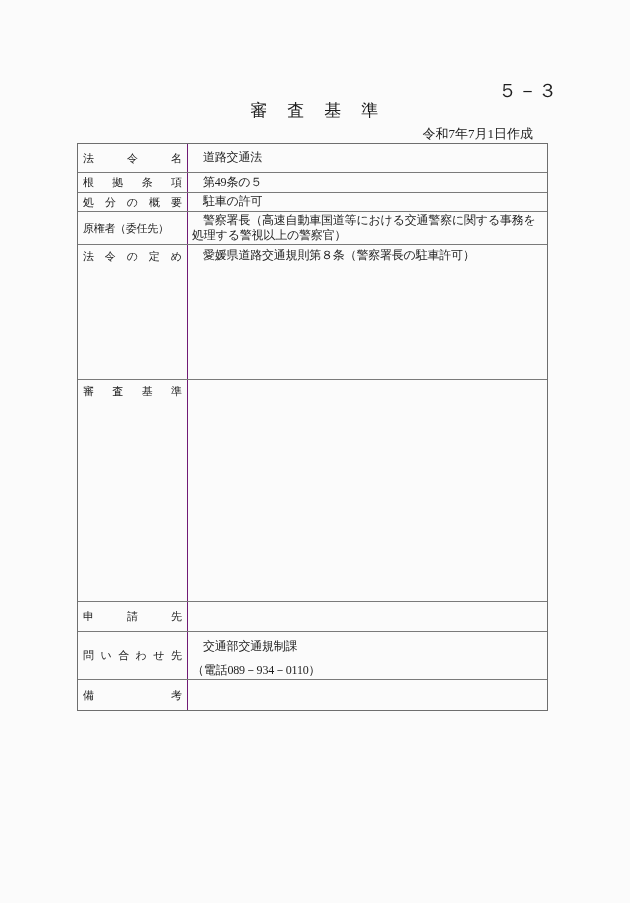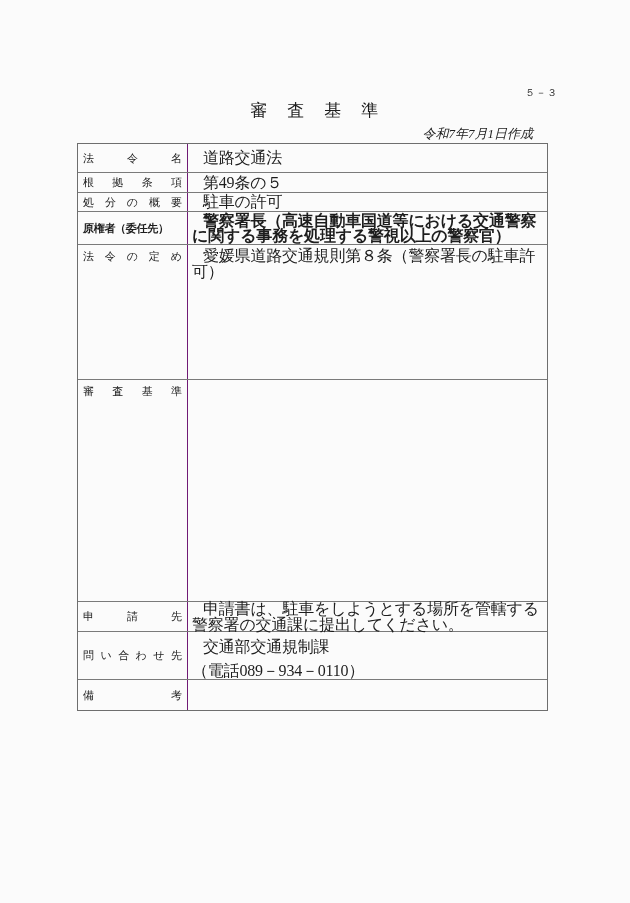--- a/index.html
+++ b/index.html
@@ -11,42 +11,41 @@
   }
   .page{
     position:relative;
     width:630px;
     height:903px;
     background:#fbfbfb;
     overflow:hidden;
   }
   .doc-number{
     position:absolute;
-    top:86px;
+    top:78px;
     right:72px;
-    font-size:10px;
+    font-size:19px;
     letter-spacing:1px;
   }
   .title{
     position:absolute;
     top:99px;
     left:0;
     width:100%;
     text-align:center;
     font-size:17px;
     font-weight:500;
     letter-spacing:1.5px;
     margin:0;
   }
   .date{
     position:absolute;
     top:125px;
     right:97px;
     font-size:13px;
-    font-style:italic;
   }
   .table{
     position:absolute;
     left:77px;
     top:143px;
     width:471px;
     border:1px solid #6e6e6e;
     box-sizing:border-box;
     background:transparent;
   }
@@ -72,34 +71,34 @@
     white-space:nowrap;
     text-align-last:left;
   }
   .val{
     flex:1;
     box-sizing:border-box;
     display:flex;
     flex-direction:column;
     justify-content:center;
     padding:1px 3px 1px 4px;
-    font-size:16px;
+    font-size:12px;
   }
   .val p{
     margin:0;
     line-height:15.5px;
     text-indent:11px;
     letter-spacing:-0.2px;
   }
   .val p.noindent{text-indent:0;}
   
   .r1{height:28px;}
   .r2{height:20px;}
   .r3{height:19px;}
-  .r4{height:33px;font-weight:bold;}
+  .r4{height:33px;}
   .r5{height:135px;}
   .r6{height:222px;}
   .r7{height:25px;}
   .r8{height:30px;}
   .r9{height:48px;}
   .r10{height:31px;}
   
   .row.topalign .lab{align-items:flex-start;padding-top:4px;}
   .row.topalign .val{justify-content:flex-start;padding-top:3px;}
   .r9 .val{justify-content:flex-end;padding-top:4px;}
@@ -167,23 +166,20 @@
       <div class="lab">
           <span>審査基準</span>
         </div>
     </div>
 
 
     <div class="row r8">
       <div class="lab">
           <span>申請先</span>
         </div>
-      <div class="val">
-          <p>申請書は、駐車をしようとする場所を管轄する警察署の交通課に提出してください。</p>
-        </div>
     </div>
 
     <div class="row r9">
       <div class="lab">
           <span>問い合わせ先</span>
         </div>
       <div class="val">
         <p>交通部交通規制課</p>
         <p class="phone noindent">（電話089－934－0110）</p>
       </div>

